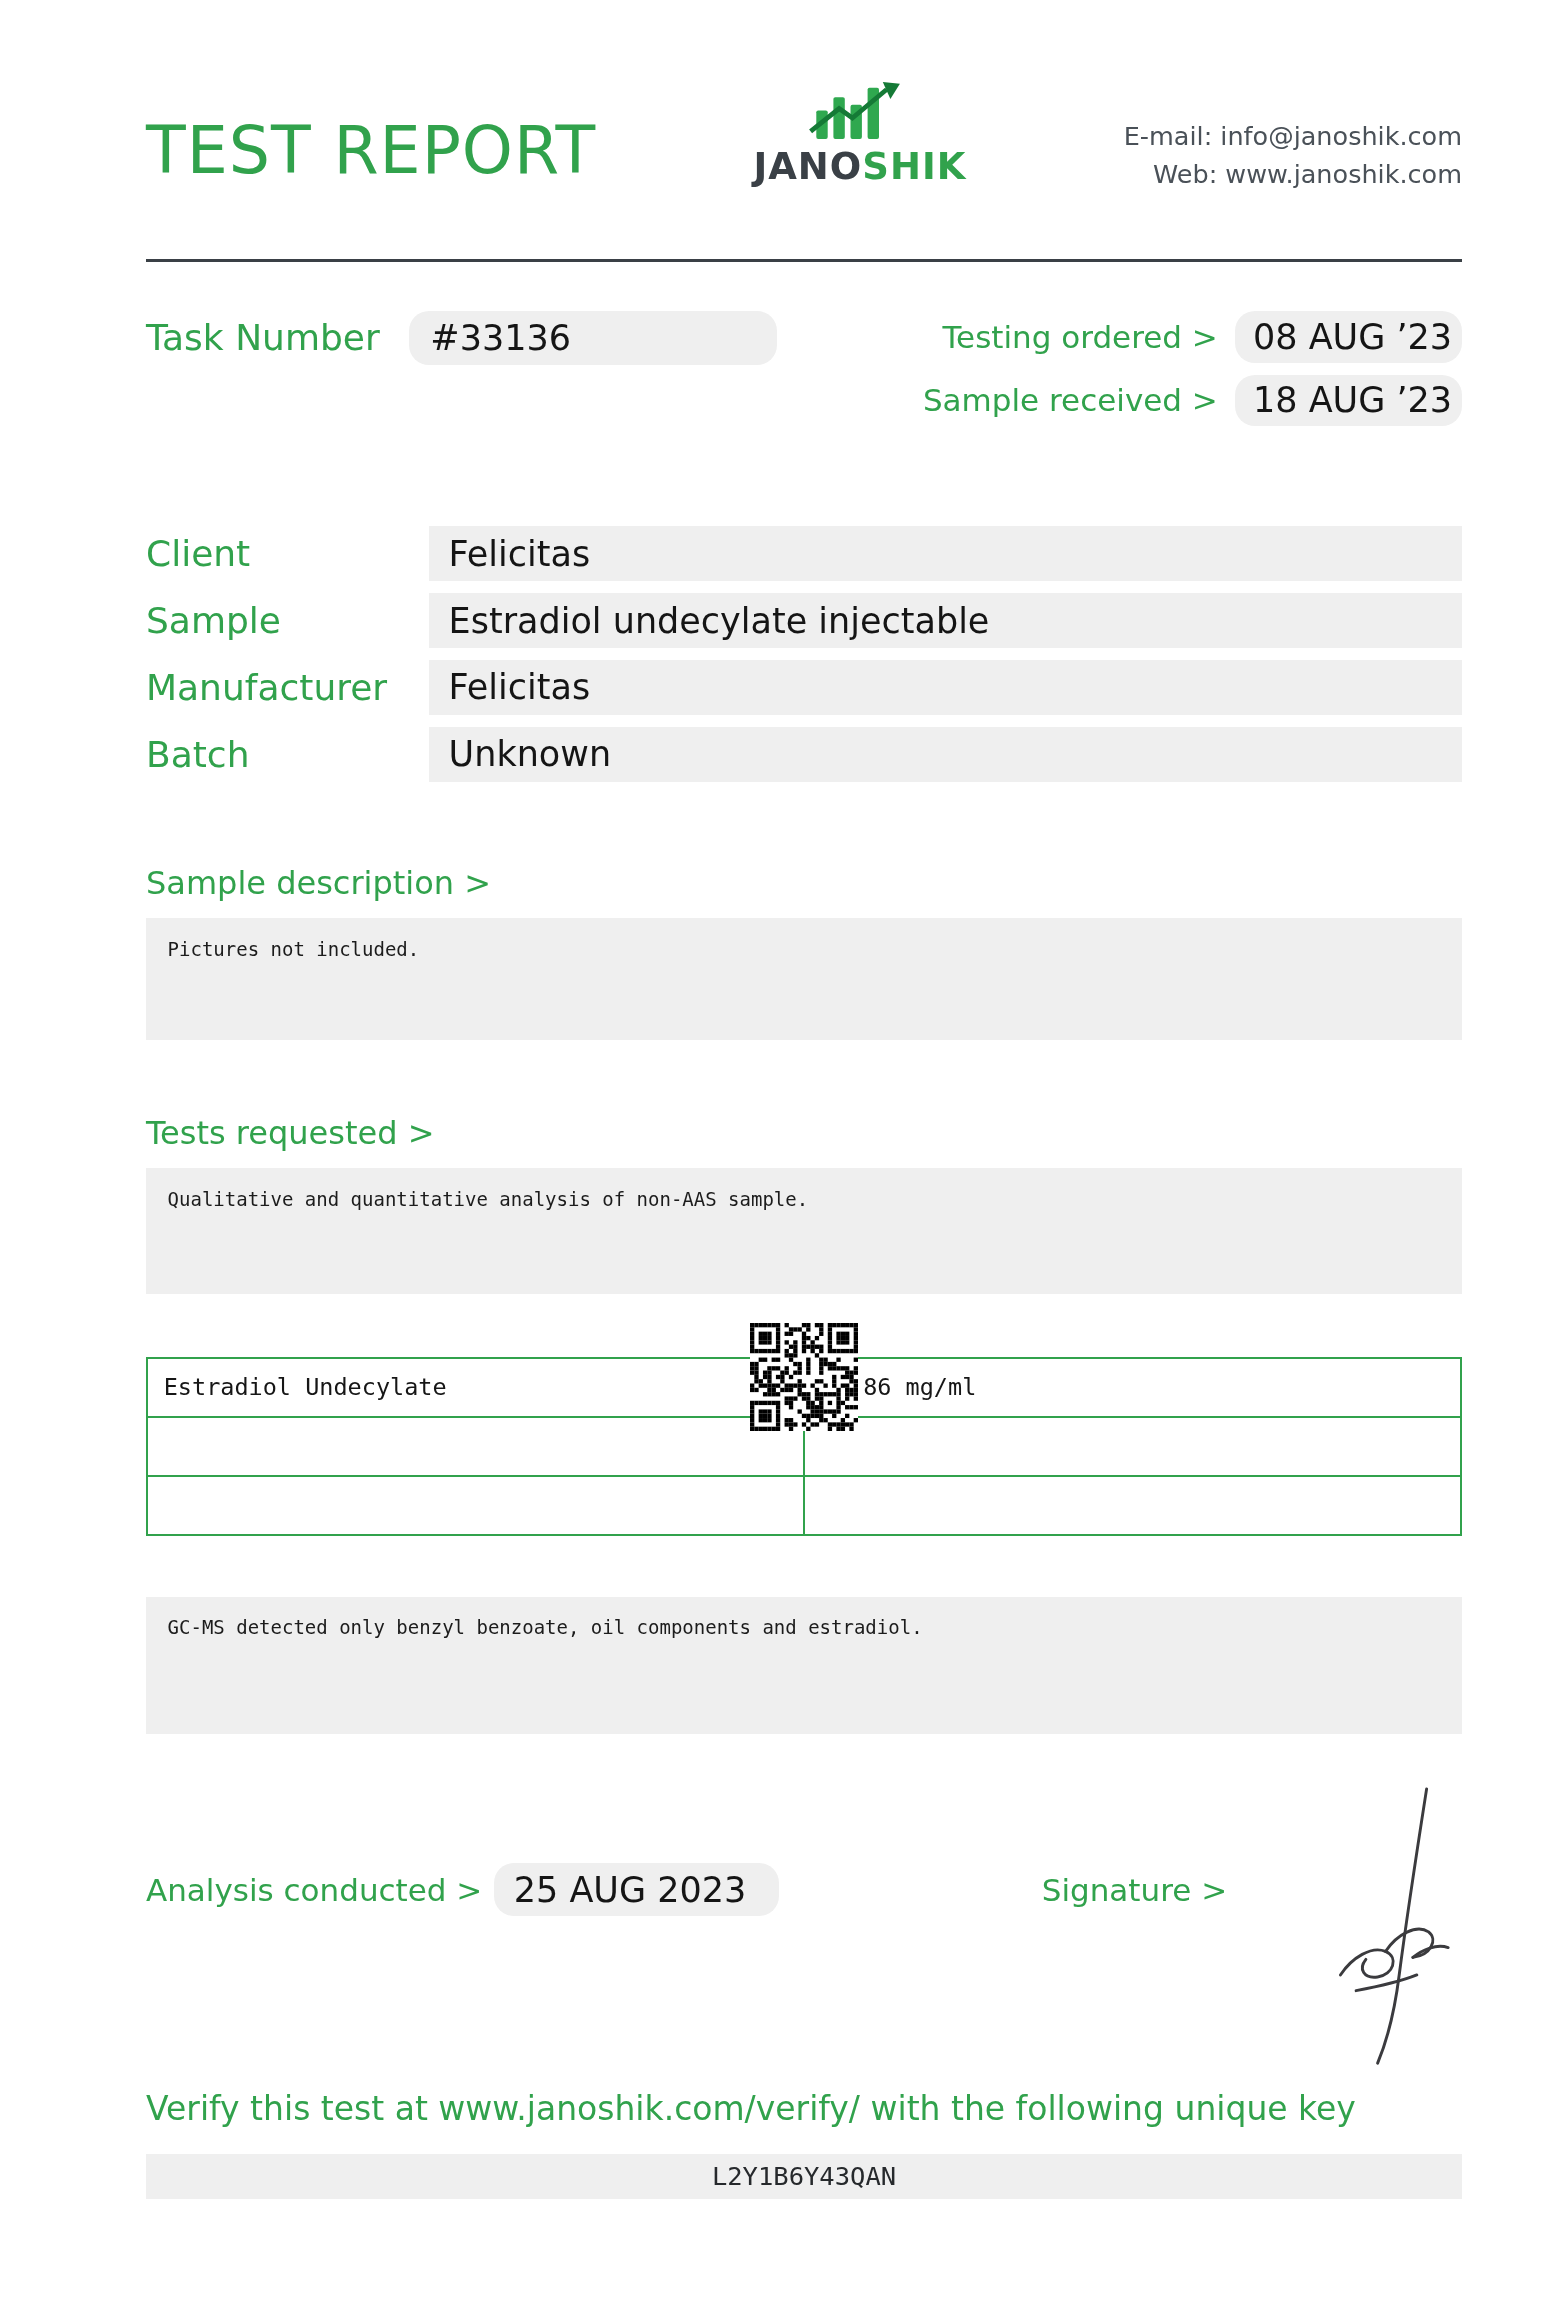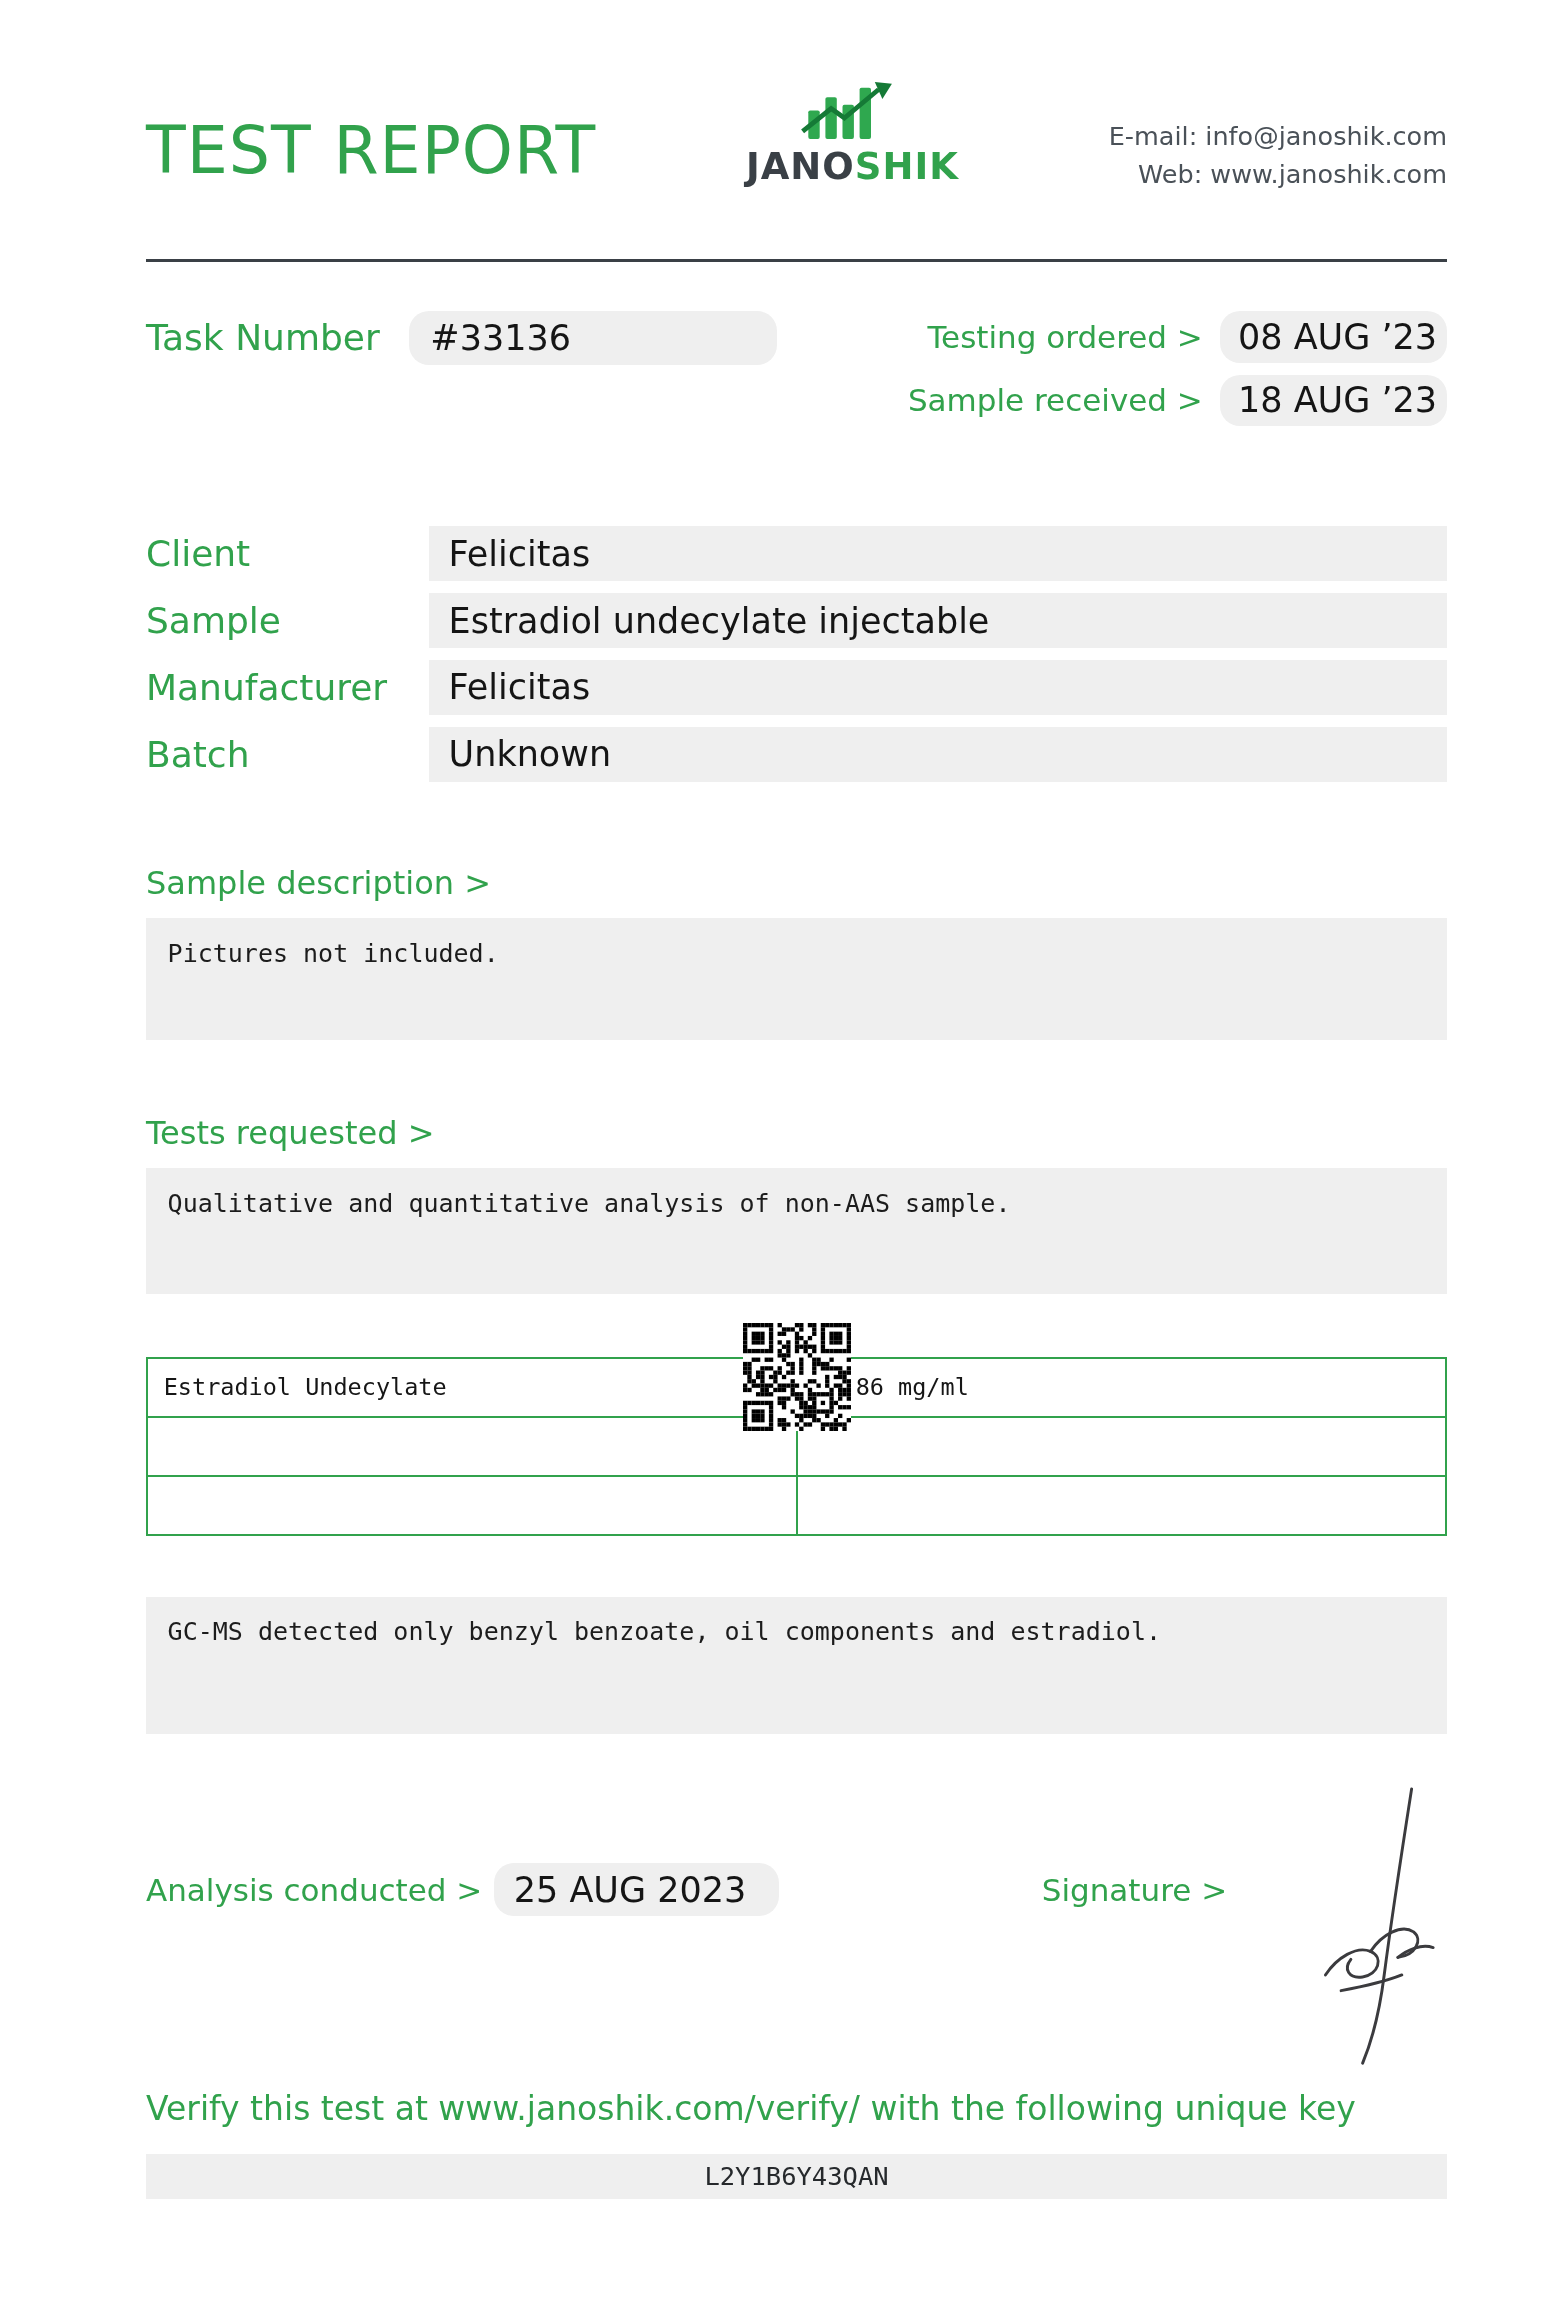--- a/index.html
+++ b/index.html
@@ -7,21 +7,21 @@
     --dark:#3a4046;
     --box:#efefef;
   }
   html,body{margin:0;padding:0;}
   body{
     width:1568px;height:2313px;overflow:hidden;
     background:#ffffff;position:relative;
     font-family:"DejaVu Sans","Liberation Sans",sans-serif;
     color:#151515;
   }
-  .page{position:absolute;left:146px;right:121px;top:0;}
+  .page{position:absolute;left:146px;right:106px;top:0;}
 
   
   .header{display:flex;justify-content:space-between;align-items:flex-start;height:185px;padding-top:74px;}
   .title{font-size:65px;color:var(--green);letter-spacing:1px;font-weight:500;margin-top:39px;white-space:nowrap;}
   .logo{display:flex;flex-direction:column;align-items:center;gap:2px;margin-top:3.9px;}
   .logo-text{font-size:37px;font-weight:bold;color:var(--dark);letter-spacing:1px;line-height:1.1;}
   .logo-text .green{color:var(--green);}
   .contact{margin-top:43px;text-align:right;font-size:25.5px;color:#4a5158;line-height:1.5;white-space:nowrap;}
   .divider{border-top:3.9px solid var(--dark);}
 
@@ -41,21 +41,21 @@
   .info{margin-top:100px;}
   .info-row{display:flex;align-items:center;margin-bottom:11.8px;}
   .info-label{width:283px;font-size:36px;color:var(--green);flex:none;}
   .info-value{flex:1;height:55px;display:flex;align-items:center;padding-left:19.6px;font-size:35px;background:var(--box);}
 
   
   .section-heading{font-size:32px;color:var(--green);line-height:39px;}
   .sample-desc{margin-top:82px;}
   .text-box{margin-top:15.7px;background:var(--box);padding:17.6px 21.6px;
     font-family:"DejaVu Sans Mono","Liberation Mono",monospace;
-    font-size:25px;color:#1c1c1c;line-height:1.4;}
+    font-size:19px;color:#1c1c1c;line-height:1.4;}
   .desc-box{height:86px;}
   .tests{margin-top:74px;}
   .tests-box{height:90px;}
 
   
   .results{margin-top:63px;position:relative;}
   .qr{position:absolute;top:-34px;left:50%;margin-left:-54px;width:108px;height:108px;}
   .results-table{width:100%;border-collapse:collapse;margin-top:7px;table-layout:fixed;}
   .results-table td{border:2.9px solid var(--green);height:57px;
     font-family:"DejaVu Sans Mono","Liberation Mono",monospace;

